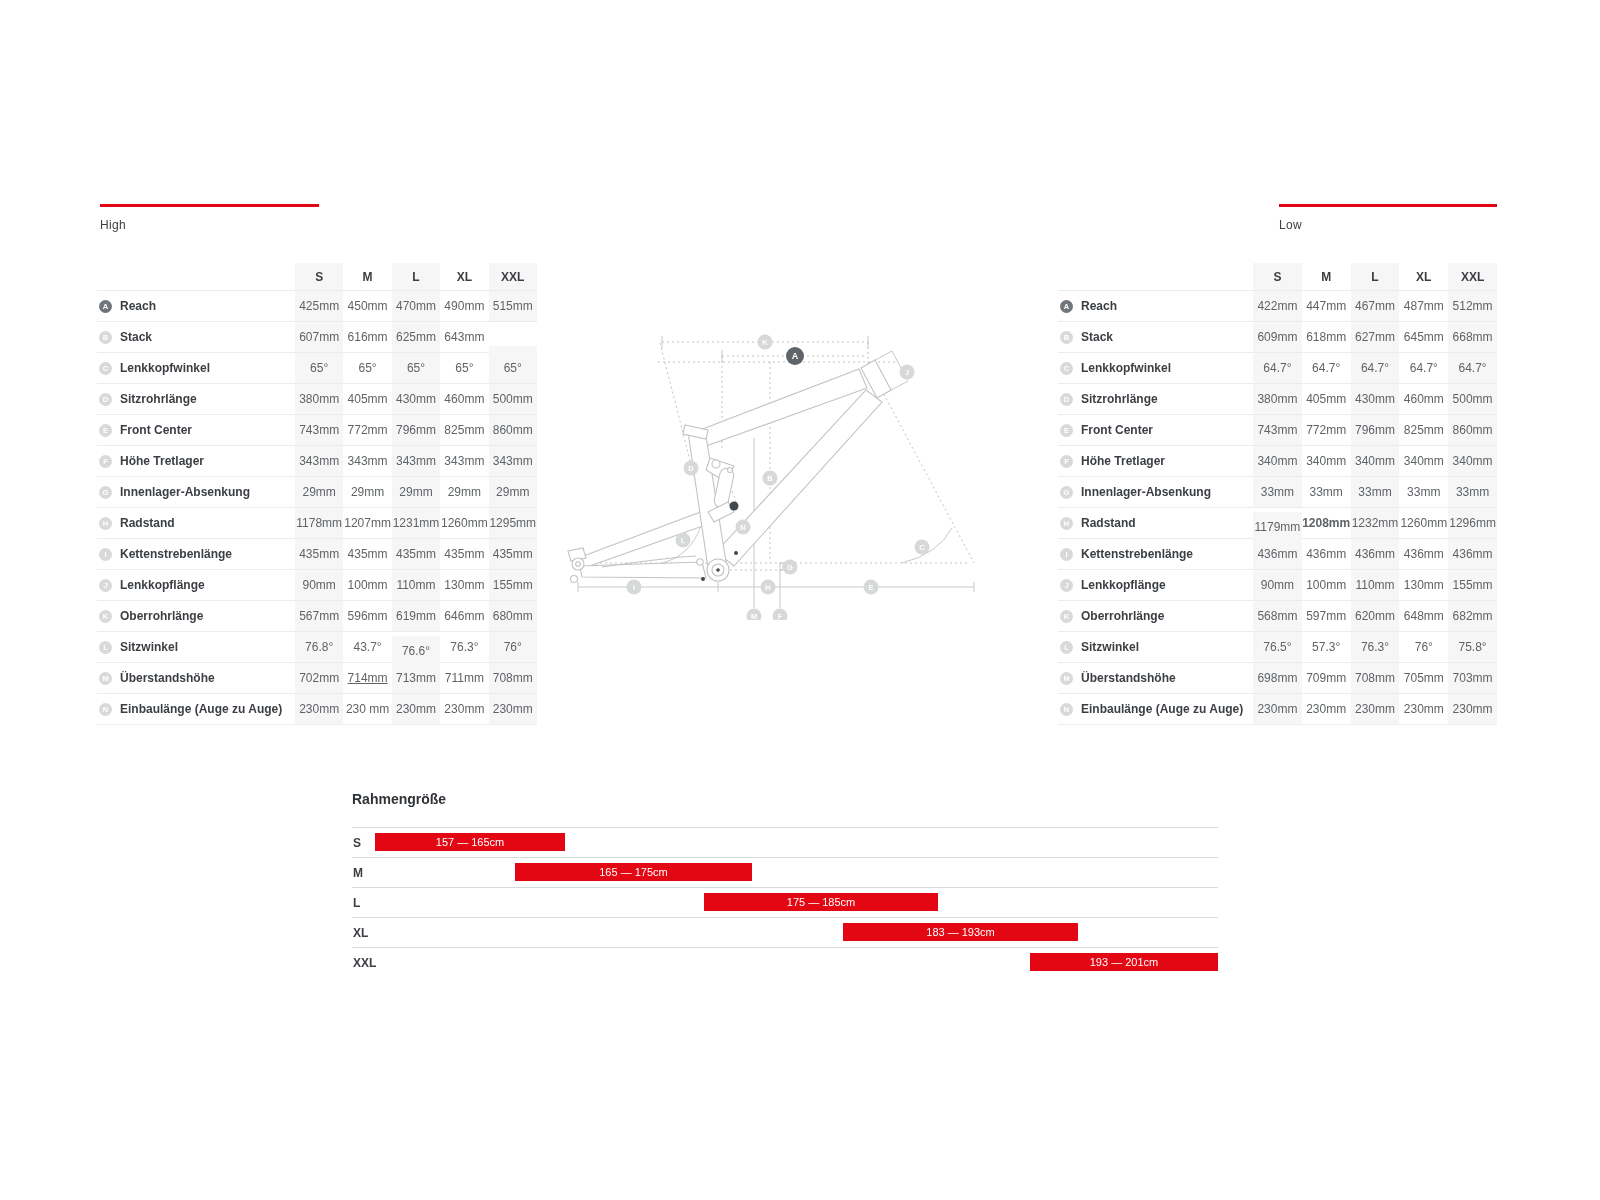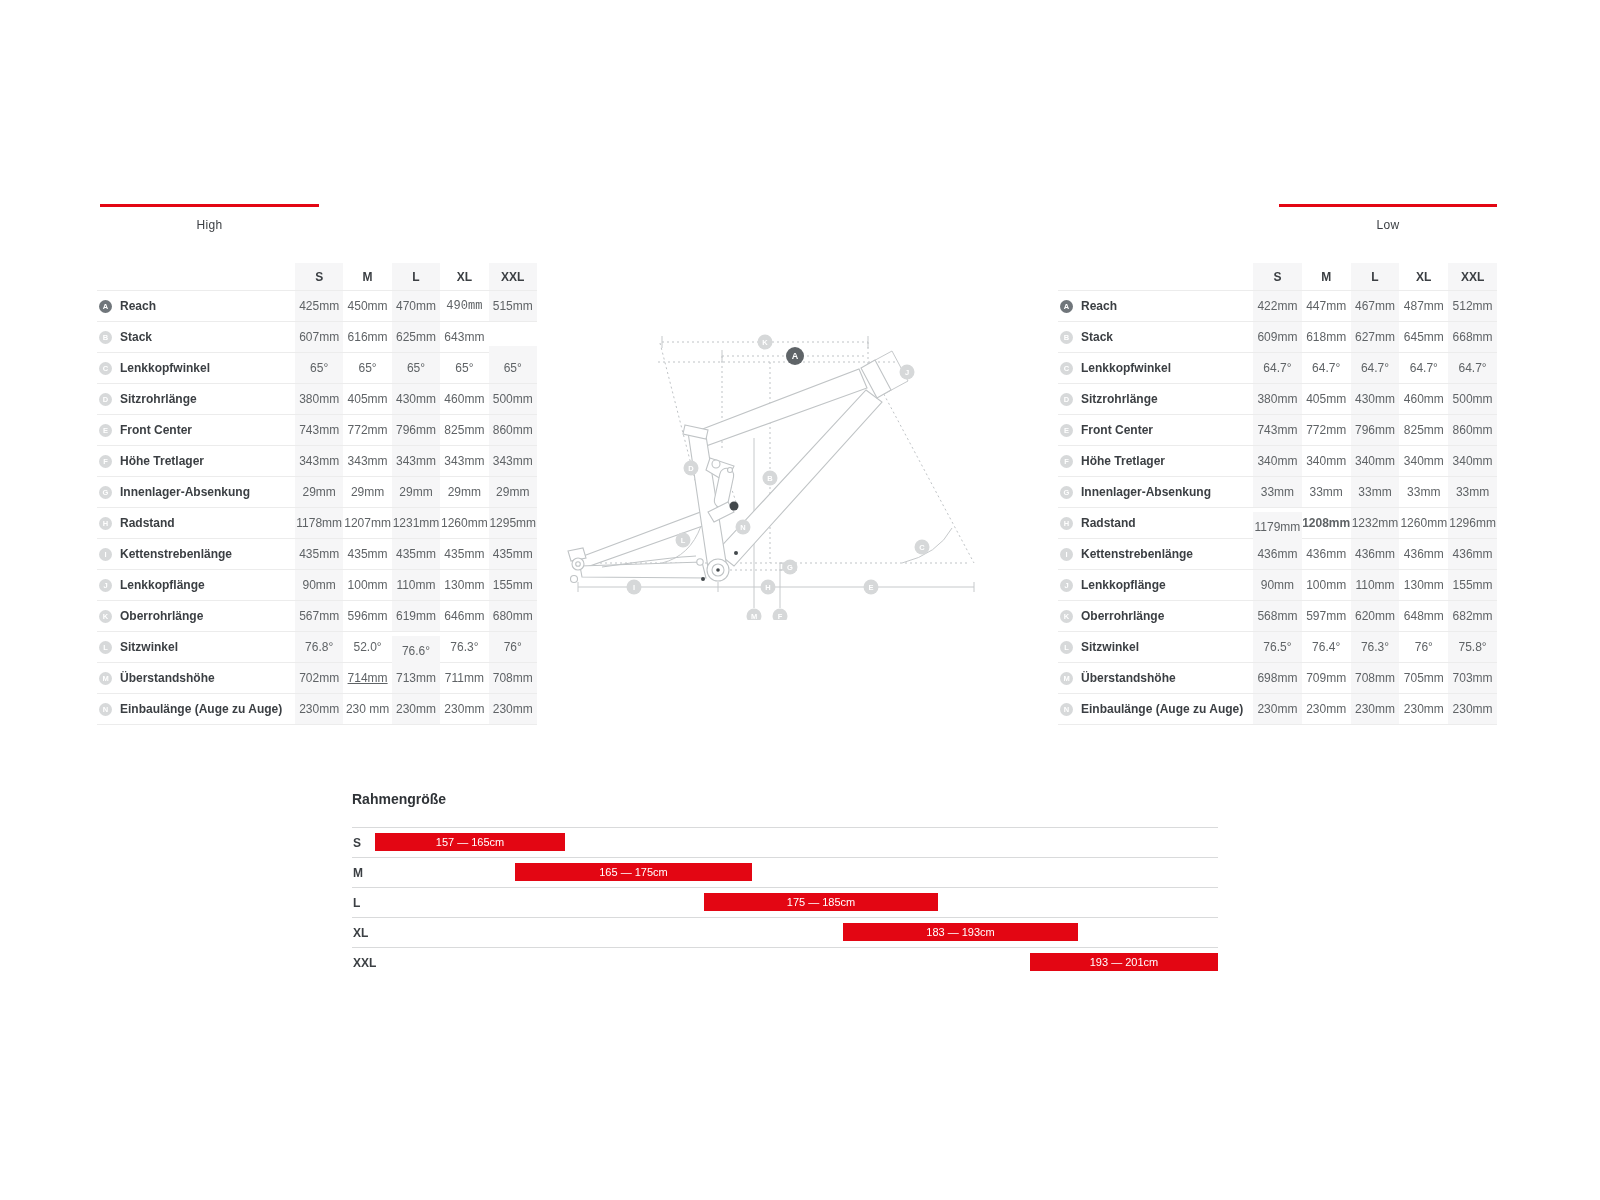--- a/index.html
+++ b/index.html
@@ -2,21 +2,21 @@
 <html style="--accent: #e30613;"><head>
 <meta charset="utf-8">
 <style>
   html,body{margin:0;padding:0;background:#fff;}
   .page{position:relative;width:1600px;height:1200px;background:#fff;overflow:hidden;
         font-family:"Liberation Sans",sans-serif;color:#3b3f43;}
 
   
   .tab{position:absolute;top:204px;}
   .tab-line{height:3px;background:var(--accent);}
-  .tab-label{margin-top:11px;text-align:center;font-size:12px;color:#3b3f43;letter-spacing:.3px;}
+  .tab-label{margin-top:11px;text-align:left;font-size:12px;color:#3b3f43;letter-spacing:.3px;}
 
   
   .geo-table{position:absolute;top:263px;border-bottom:1px solid #ececec;}
   .g-head{display:flex;align-items:center;height:27px;}
   .g-row{display:flex;align-items:center;height:31px;border-top:1px solid #ececec;box-sizing:border-box;}
   .g-labelcol{display:flex;align-items:center;gap:8px;padding-left:2px;box-sizing:border-box;}
   .g-cell{text-align:center;font-size:12px;color:#5f6366;white-space:nowrap;height:100%;
           display:flex;align-items:center;justify-content:center;box-sizing:border-box;}
   .g-cell.hd{font-weight:700;color:#3b3f43;font-size:12px;}
   .g-cell.shade{background:#f6f6f7;}
@@ -64,21 +64,21 @@
         <span class="g-cell hd shade" style="width: 48.4px;">XXL</span>
       </div>
       <div class="g-row">
         <span class="g-labelcol" style="width: 198px;">
           <span class="badge dark">A</span>
           <span class="g-label">Reach</span>
         </span>
         <span class="g-cell shade" style="width: 48.4px;">425mm</span>
         <span class="g-cell" style="width: 48.4px;">450mm</span>
         <span class="g-cell shade" style="width: 48.4px;">470mm</span>
-        <span class="g-cell" style="width: 48.4px; font-family: Liberation Mono, monospace;">490mm</span>
+        <span class="g-cell" style="width: 48.4px;">490mm</span>
         <span class="g-cell shade" style="width: 48.4px;">515mm</span>
       </div>
       <div class="g-row">
         <span class="g-labelcol" style="width: 198px;">
           <span class="badge">B</span>
           <span class="g-label">Stack</span>
         </span>
         <span class="g-cell shade" style="width: 48.4px;">607mm</span>
         <span class="g-cell" style="width: 48.4px;">616mm</span>
         <span class="g-cell shade" style="width: 48.4px;">625mm</span>
@@ -183,21 +183,21 @@
         <span class="g-cell shade" style="width: 48.4px;">619mm</span>
         <span class="g-cell" style="width: 48.4px;">646mm</span>
         <span class="g-cell shade" style="width: 48.4px;">680mm</span>
       </div>
       <div class="g-row">
         <span class="g-labelcol" style="width: 198px;">
           <span class="badge">L</span>
           <span class="g-label">Sitzwinkel</span>
         </span>
         <span class="g-cell shade" style="width: 48.4px;">76.8°</span>
-        <span class="g-cell" style="width: 48.4px;">52.0°</span>
+        <span class="g-cell" style="width: 48.4px;">43.7°</span>
         <span class="g-cell shade" style="width: 48.4px; margin-top: 8px;">76.6°</span>
         <span class="g-cell" style="width: 48.4px;">76.3°</span>
         <span class="g-cell shade" style="width: 48.4px;">76°</span>
       </div>
       <div class="g-row">
         <span class="g-labelcol" style="width: 198px;">
           <span class="badge">M</span>
           <span class="g-label">Überstandshöhe</span>
         </span>
         <span class="g-cell shade" style="width: 48.4px;">702mm</span>
@@ -348,21 +348,21 @@
         <span class="g-cell shade" style="width: 48.8px;">620mm</span>
         <span class="g-cell" style="width: 48.8px;">648mm</span>
         <span class="g-cell shade" style="width: 48.8px;">682mm</span>
       </div>
       <div class="g-row">
         <span class="g-labelcol" style="width: 195px;">
           <span class="badge">L</span>
           <span class="g-label">Sitzwinkel</span>
         </span>
         <span class="g-cell shade" style="width: 48.8px;">76.5°</span>
-        <span class="g-cell" style="width: 48.8px;">76.4°</span>
+        <span class="g-cell" style="width: 48.8px;">57.3°</span>
         <span class="g-cell shade" style="width: 48.8px;">76.3°</span>
         <span class="g-cell" style="width: 48.8px;">76°</span>
         <span class="g-cell shade" style="width: 48.8px; text-align: center;">75.8°</span>
       </div>
       <div class="g-row">
         <span class="g-labelcol" style="width: 195px;">
           <span class="badge">M</span>
           <span class="g-label">Überstandshöhe</span>
         </span>
         <span class="g-cell shade" style="width: 48.8px;">698mm</span>

